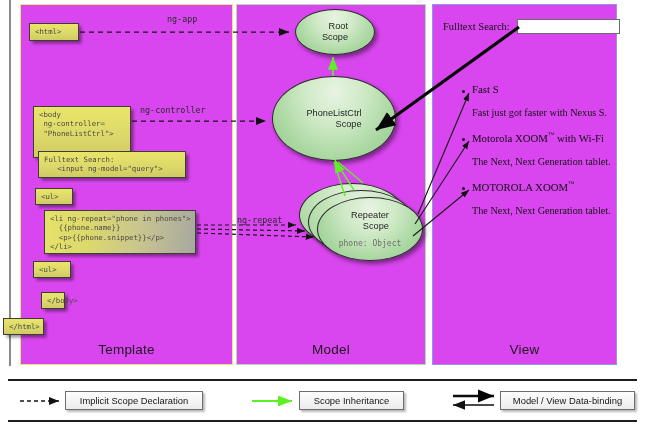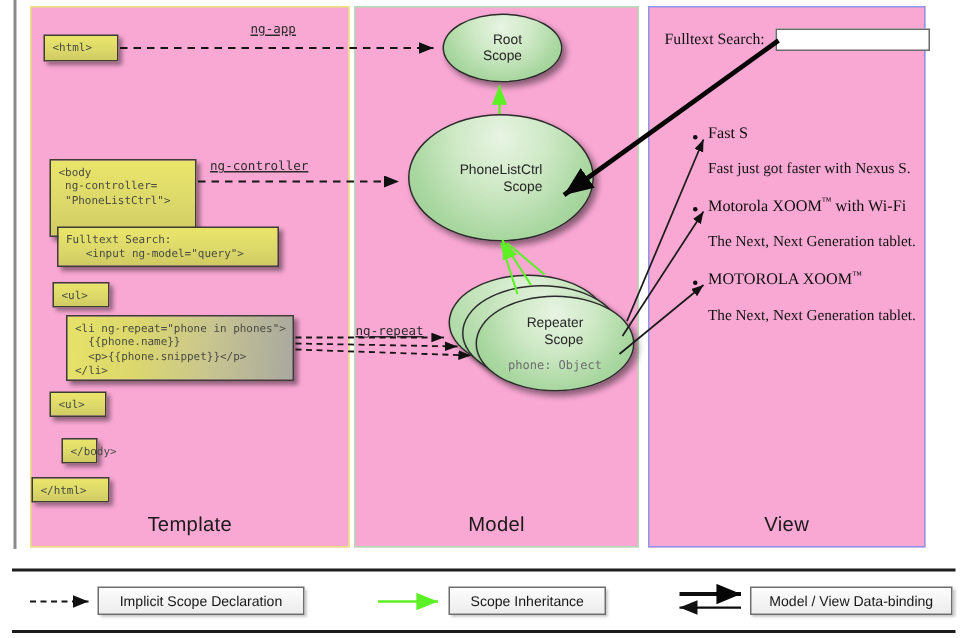--- a/index.html
+++ b/index.html
@@ -2,21 +2,21 @@
 <html><head>
 <meta charset="utf-8">
 <style>
   html,body{margin:0;padding:0;background:#ffffff;}
   body{width:645px;height:425px;position:relative;overflow:hidden;
        font-family:"Liberation Sans",sans-serif;}
 
   #stage{position:absolute;left:0;top:0;width:645px;height:425px;}
 
   
-  .col{position:absolute;background:#f9a8d4;box-sizing:border-box;}
+  .col{position:absolute;background:#d946ef;box-sizing:border-box;}
   .col.template{left:20px;top:4px;width:213px;height:361px;border:1.4px solid #e9e37a;}
   .col.model{left:236px;top:4px;width:190px;height:361px;border:1.4px solid #b2ddb4;}
   .col.view{left:432px;top:4px;width:185px;height:361px;border:1.4px solid #8f95e8;}
 
   .col-label{position:absolute;width:100%;text-align:center;
              font-size:13.5px;color:#1a1a1a;letter-spacing:.2px;}
   .col .col-label{bottom:7px;left:0;}
 
   
   .edge-rule{position:absolute;left:9px;top:0px;width:1.5px;height:366px;background:#8a8a8a;}
@@ -55,21 +55,21 @@
   .ft-input{position:absolute;box-sizing:border-box;border:1px solid #6c6c6c;background:#ffffff;}
   .phone-bullet{position:absolute;width:3.4px;height:3.4px;border-radius:50%;background:#0d0d0d;}
   .phone-name{position:absolute;font-family:"Liberation Serif","DejaVu Serif",serif;
               font-size:10.8px;color:#0d0d0d;white-space:nowrap;}
   .phone-snip{position:absolute;font-family:"Liberation Serif","DejaVu Serif",serif;
               font-size:10.2px;color:#131313;white-space:nowrap;}
   .tm{font-size:6.6px;vertical-align:super;letter-spacing:0;}
 
   
   .edge-label{position:absolute;font-family:"DejaVu Sans Mono","Liberation Mono",monospace;
-              font-size:8.4px;color:#2b2b2b;white-space:nowrap;background:transparent;text-decoration:underline;}
+              font-size:8.4px;color:#2b2b2b;white-space:nowrap;background:transparent;}
 
   
   .legend-rule{position:absolute;left:8px;top:379px;width:629px;height:1.6px;background:#1d1d1d;}
   .legend-rule.bottom{top:420px;}
   .legend-box{position:absolute;box-sizing:border-box;border:1.3px solid #6d6d6d;
               background:linear-gradient(180deg,#fdfdfd 0%,#ececec 100%);
               font-size:9.4px;color:#161616;
               display:flex;align-items:center;justify-content:center;
               box-shadow:1.5px 1.5px 2px rgba(0,0,0,.28);white-space:nowrap;}
 
@@ -105,21 +105,21 @@
 
   <div class="codebox wide" style="left:44px;top:210px;width:152px;height:44px;">&lt;li ng-repeat="phone in phones"&gt;
   {{phone.name}}
   &lt;p&gt;{{phone.snippet}}&lt;/p&gt;
 &lt;/li&gt;</div>
 
   <div class="codebox" style="left:33px;top:261px;width:38px;height:17px;">&lt;ul&gt;</div>
 
   <div class="codebox" style="left:41px;top:292px;width:24px;height:17px;">&lt;/body&gt;</div>
 
-  <div class="codebox" style="left:21px;top:318px;width:52px;height:17px;">&lt;/html&gt;</div>
+  <div class="codebox" style="left:3px;top:318px;width:41px;height:17px;">&lt;/html&gt;</div>
 
   <div class="scope" style="left:295px;top:9px;width:78px;height:44px;">
     <div class="ttl">Root<br>Scope</div>
   </div>
 
   <div class="scope" style="left:272px;top:76px;width:122px;height:83px;">
     <div class="ttl">PhoneListCtrl<br>Scope</div>
   </div>
 
   <div class="stack-ghost" style="left:299px;top:183px;width:104px;height:62px;"></div>

